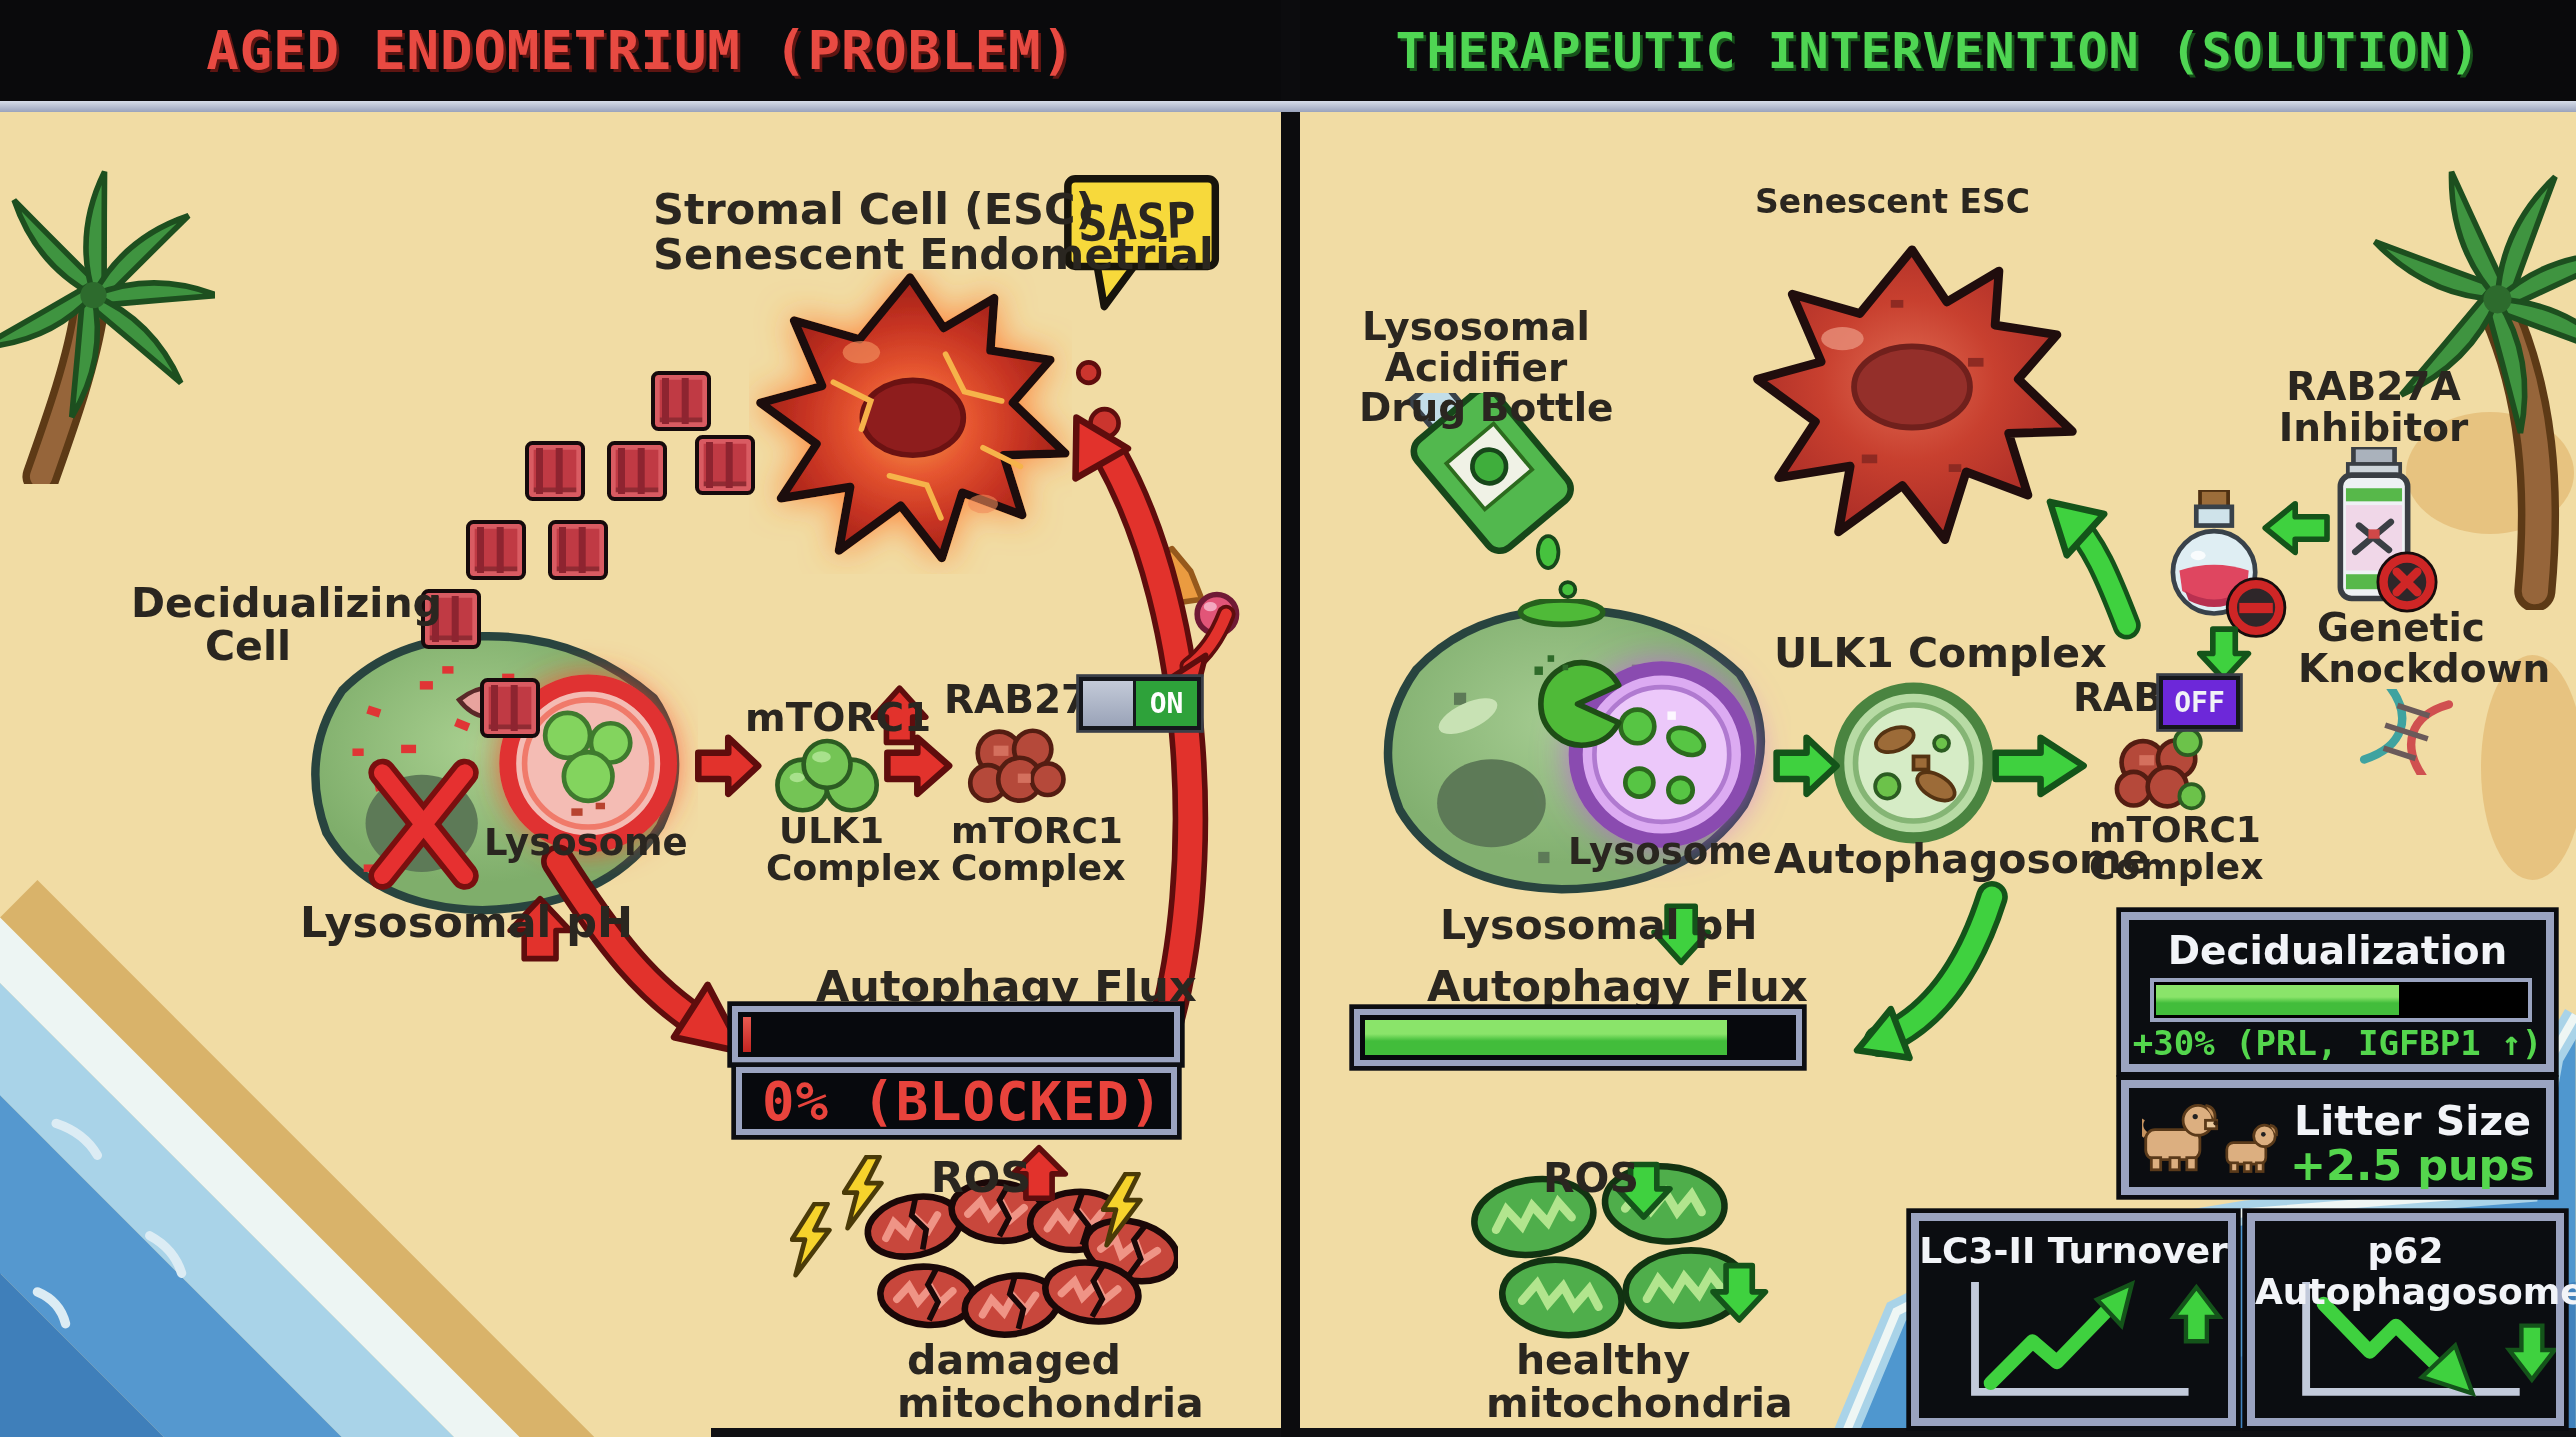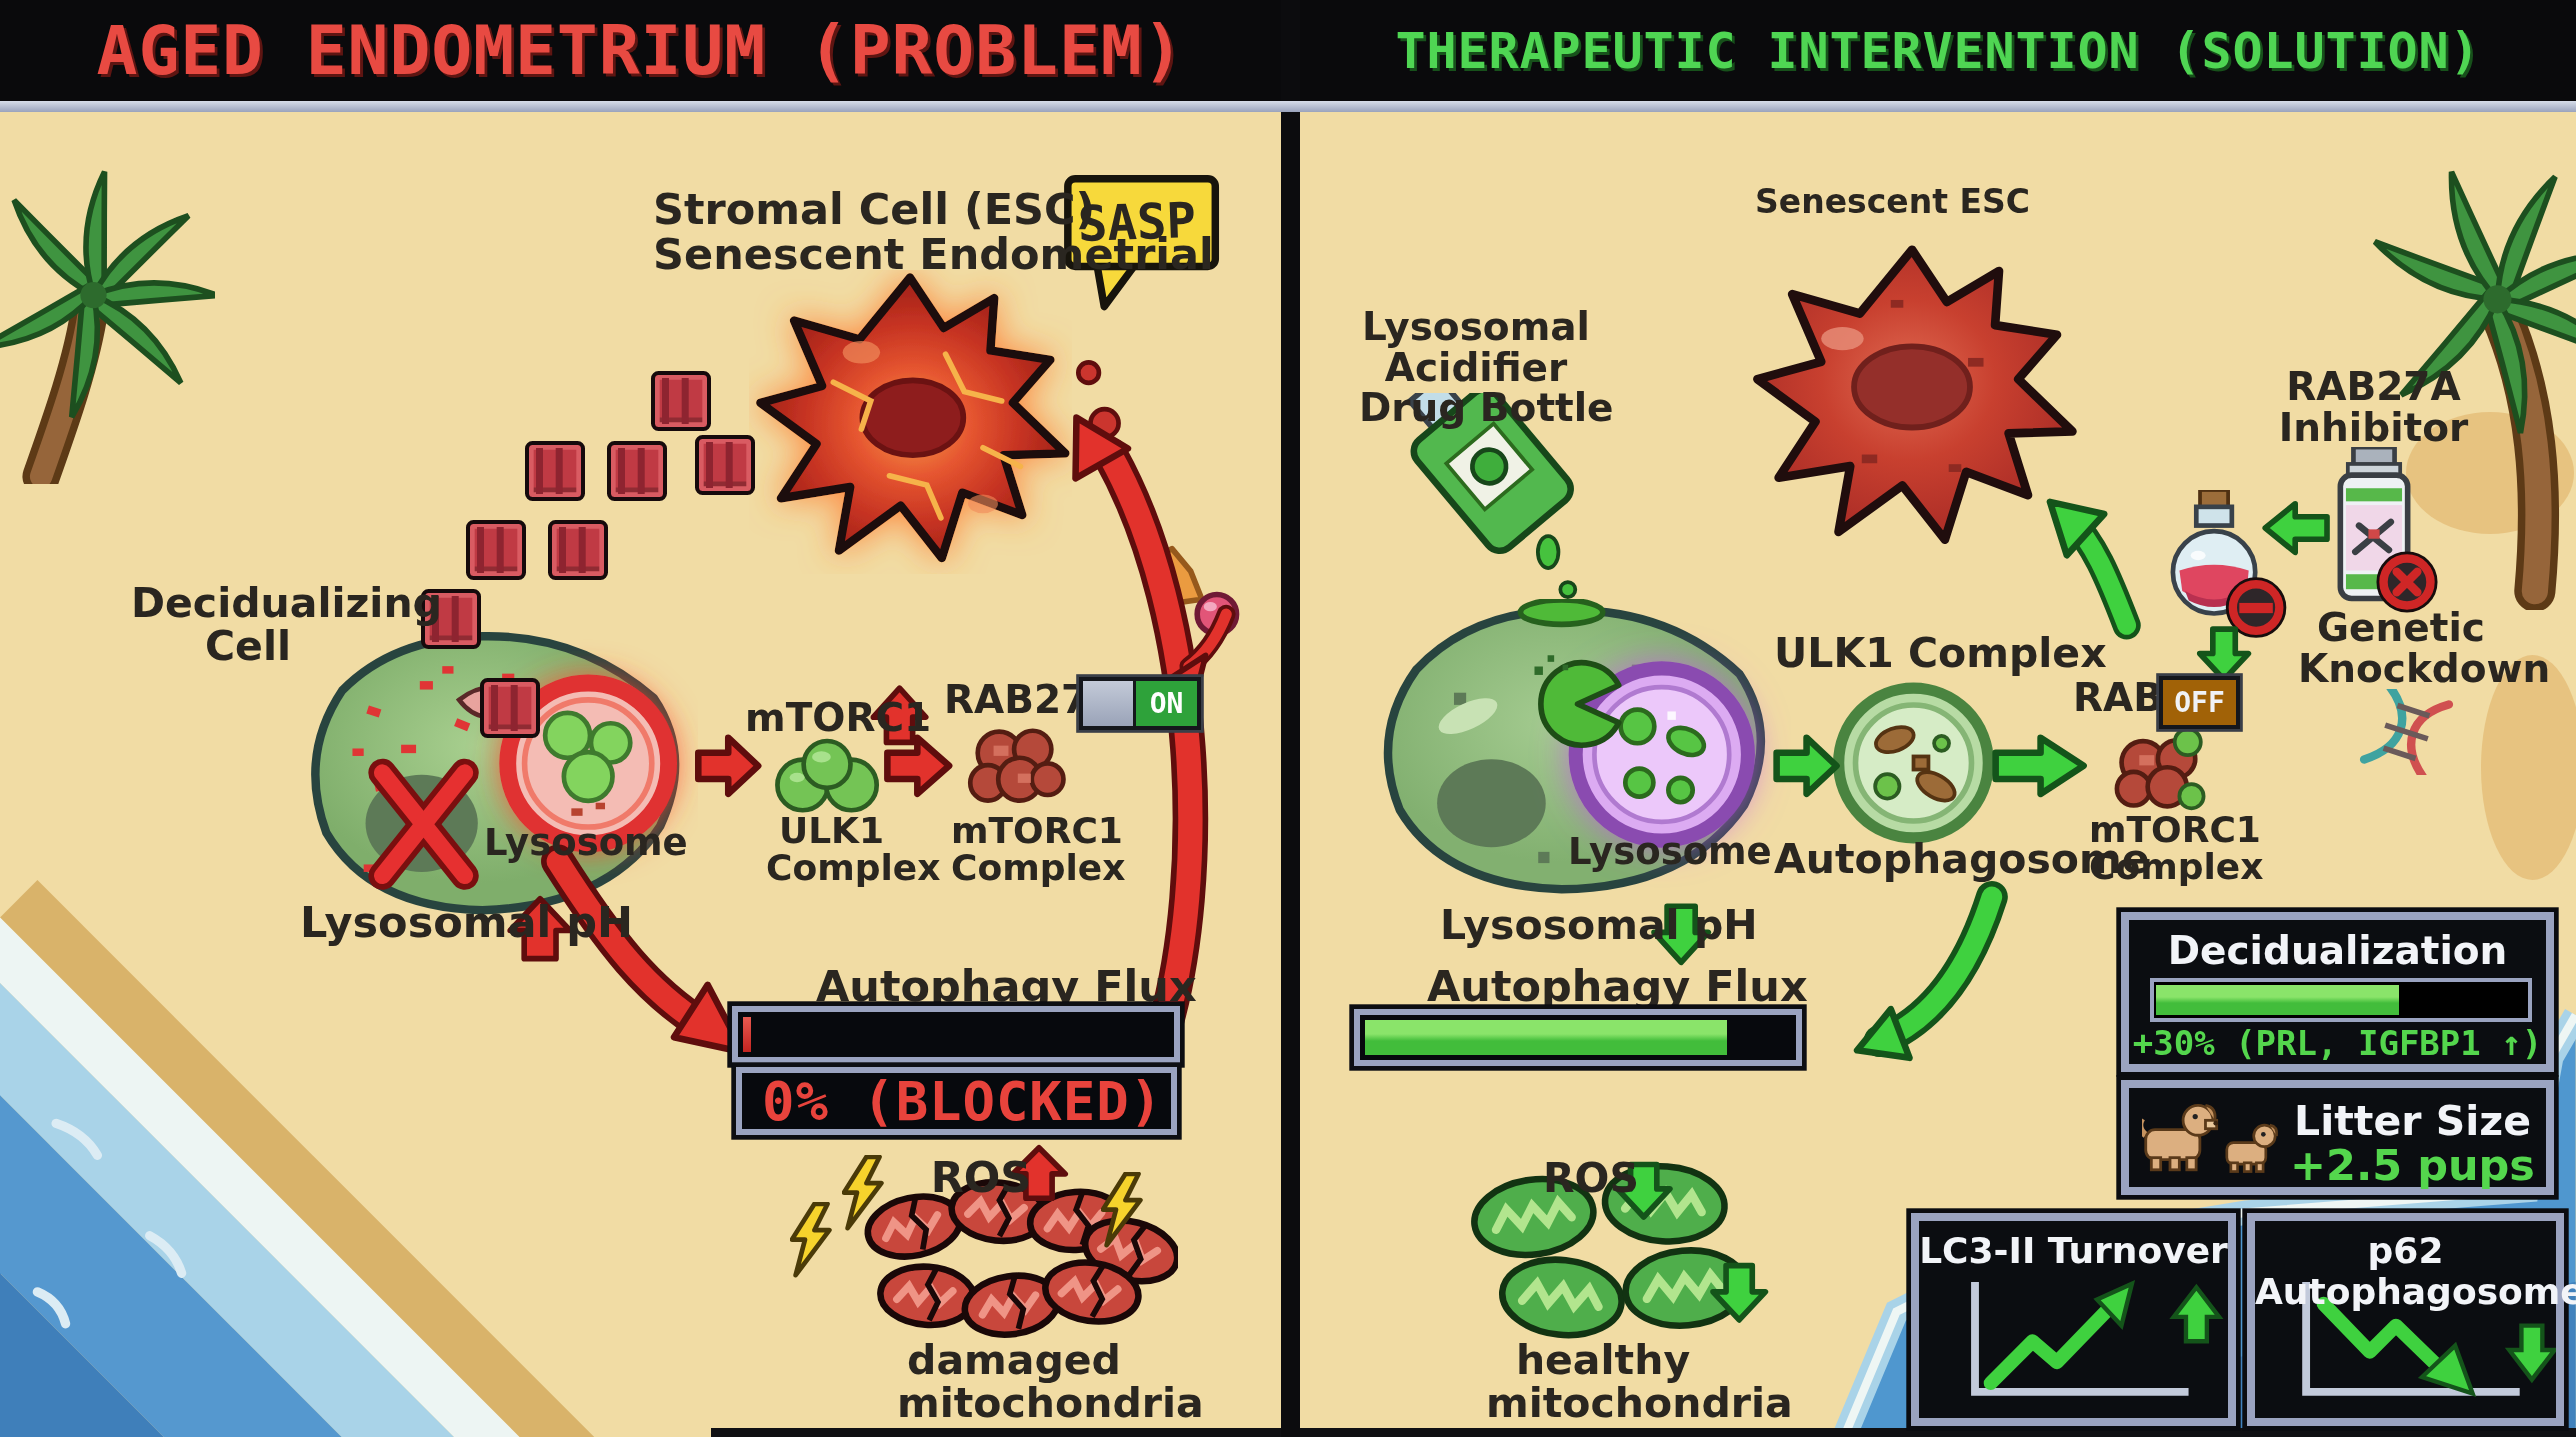--- a/index.html
+++ b/index.html
@@ -4,37 +4,37 @@
 <style>
   html,body{margin:0;padding:0;background:#000;}
   #canvas{position:relative;width:2576px;height:1438px;background:#f1dca4;overflow:hidden;font-family:"DejaVu Sans",sans-serif;}
   .abs{position:absolute;}
   .z1{z-index:1}.z2{z-index:2}.z3{z-index:3}.z4{z-index:4}
   .lbl{position:absolute;font-weight:bold;color:#2a2620;text-align:center;line-height:1.04;white-space:nowrap;z-index:4;}
   .lbl div{display:block;}
   .mono{font-family:"DejaVu Sans Mono",monospace;}
   .hdr{position:absolute;top:0;height:101px;background:#0a0a0c;display:flex;align-items:center;justify-content:center;z-index:6;}
   .hdr span{font-family:"DejaVu Sans Mono",monospace;font-weight:bold;letter-spacing:0.9px;}
-  #hdrL span{color:#e84a42;font-size:68px;text-shadow:2.8px 2.8px 0 #5e1512;}
+  #hdrL span{color:#e84a42;font-size:54px;text-shadow:2.8px 2.8px 0 #5e1512;}
   #hdrR span{color:#4fd653;font-size:50px;text-shadow:2.8px 2.8px 0 #17511b;}
   .hdr-line{position:absolute;top:101px;left:0;width:2576px;height:11.2px;background:linear-gradient(#d7dde9,#9aa3bc);z-index:6;}
   .vdiv{position:absolute;top:0;left:1281px;width:19px;height:1438px;background:#0c0c0e;z-index:5;}
   .meter{position:absolute;background:#07090d;border:6.6px solid #9aa3c0;box-shadow:0 0 0 4.7px #0d0e12;z-index:5;}
   .meter .fill{position:absolute;left:4.7px;top:4.7px;bottom:4.7px;}
   .fill-red{background:linear-gradient(#e85a50,#c32420);}
   .fill-green{background:linear-gradient(#8ae46a 40%,#42bd3b 60%);}
   .vbox{position:absolute;background:#07090d;border:6.6px solid #9aa3c0;box-shadow:0 0 0 4.7px #0d0e12;display:flex;align-items:center;justify-content:center;z-index:5;}
   .vbox span{font-family:"DejaVu Sans Mono",monospace;font-weight:bold;letter-spacing:0.9px;margin-left:12px;}
   .panel{position:absolute;background:#0b0d11;border:8.4px solid #9aa3c0;box-shadow:0 0 0 4.7px #0b0c10;z-index:5;}
   .panel .ptitle{position:absolute;width:100%;text-align:center;color:#f2f4f8;font-weight:bold;}
   .toggle{position:absolute;display:flex;border:4.7px solid #15171c;box-shadow:0 0 0 2.8px #3a3f48;z-index:5;}
   .toggle .knob{width:44%;background:linear-gradient(#c3cad8,#9aa3b8);border-right:3.7px solid #15171c;}
   .toggle .state{flex:1;display:flex;align-items:center;justify-content:center;background:#2ea23a;color:#fff;font-family:"DejaVu Sans Mono",monospace;font-weight:bold;font-size:28px;}
   .toggle.off{background:#7e8696;}
-  .toggle.off .state{background:#a16207;color:#f0f2f6;}
+  .toggle.off .state{background:#6d28d9;color:#f0f2f6;}
   .crate{position:absolute;width:52px;height:52px;background:#c03a44;border:4.7px solid #160a0c;border-radius:7.5px;box-shadow:inset 0 0 0 4.7px #d95b62, inset 0 -9.4px 0 rgba(0,0,0,.25);z-index:3;}
   .crate::before{content:"";position:absolute;left:6.6px;top:2.8px;bottom:2.8px;width:7.5px;background:#8e2430;box-shadow:19.7px 0 0 #8e2430;}
   .sandpatch{position:absolute;background:#e5c07c;border-radius:50%;z-index:1;opacity:.9;}
 </style>
 </head>
 <body>
 
 <div id="canvas">
 
   <svg class="abs z1" style="left:0;top:880px" width="599" height="558" viewBox="0 0 640 596">

